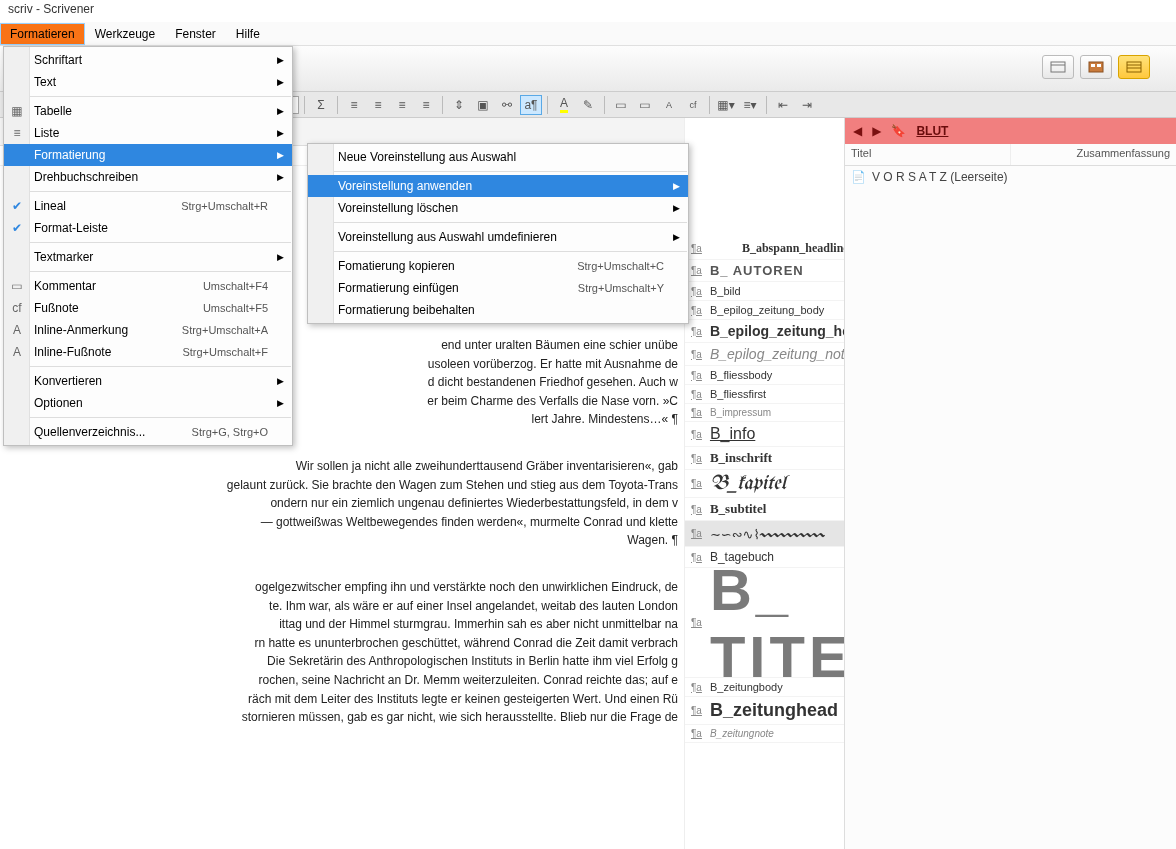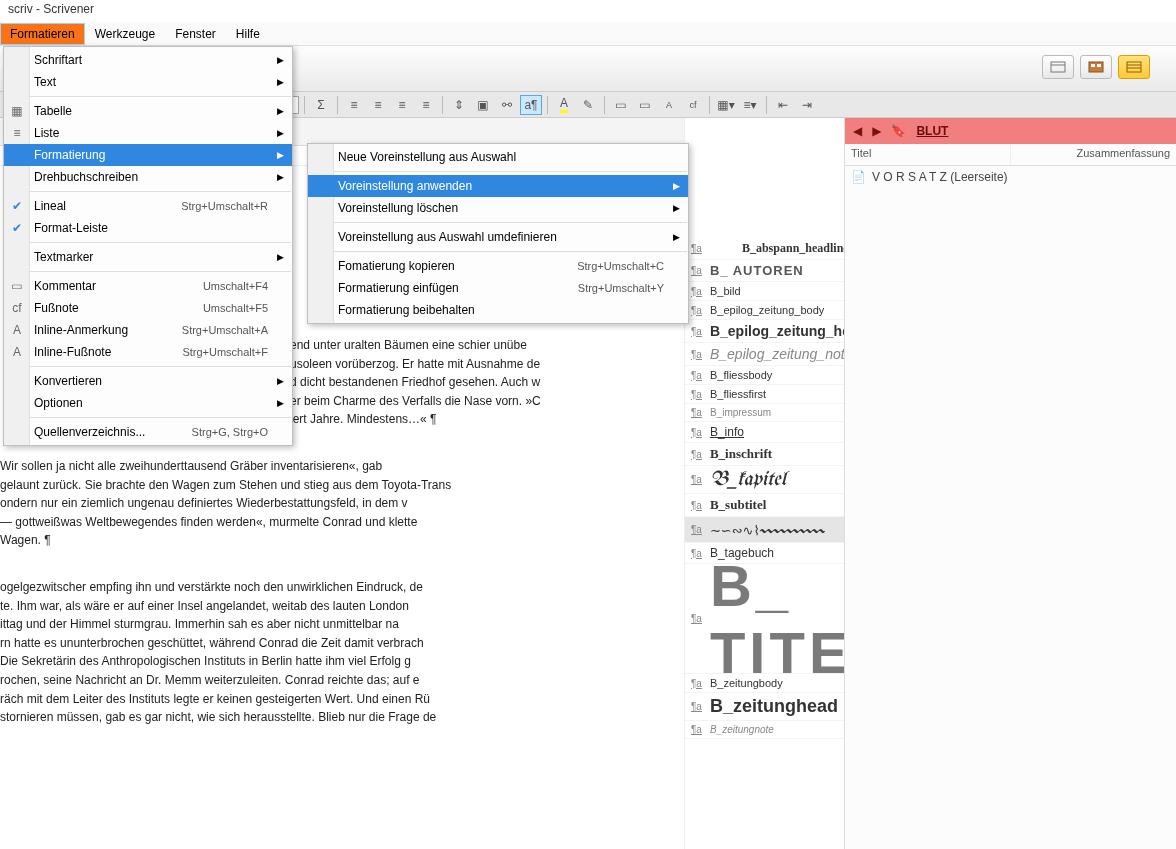--- a/index.html
+++ b/index.html
@@ -20,21 +20,21 @@
 .tb-sep { width:1px; height:18px; background:#bbb; margin:0 3px;}
 .tb-sel { width:70px; height:18px; border:1px solid #aaa; background:#fff; font-size:11px; padding:0 4px; display:flex; align-items:center; justify-content:space-between;}
 .tb-btn.hl { background:#cce8ff; border-color:#5aa9e6;}
 
 .doc-header { position: absolute; top: 118px; left: 0; width: 844px; height: 28px; background: #f4f4f4; border-bottom: 1px solid #ddd; display:flex; align-items:center; justify-content:flex-end; padding-right:8px; gap:6px;}
 .doc-header .icn { width:16px; height:16px; color:#888;}
 
 .ruler { position: absolute; top: 146px; left: 0; width: 844px; height: 20px; background: #fff; border-bottom: 1px solid #eee; font-size:10px; color:#666; }
 .ruler .num { position:absolute; top:2px;}
 
-.editor { position: absolute; top: 166px; left: 0; width: 684px; height: 683px; padding: 170px 6px 6px 0; font-family: Georgia, 'Times New Roman', serif; font-size: 18px; line-height: 1.55; color: #222; overflow:hidden;}
+.editor { position: absolute; top: 166px; left: 0; width: 684px; height: 683px; padding: 170px 6px 6px 0; font-family: Georgia, 'Times New Roman', serif; font-size: 18px; line-height: 1.55; color: #222; overflow:hidden;text-align:right;}
 .editor .gap { height: 28px; }
 
 
 .menu { position: absolute; background: #fdfdfd; border: 1px solid #bfbfbf; box-shadow: 2px 2px 6px rgba(0,0,0,.25); padding: 2px 0; }
 .menu .row { display: flex; align-items: center; height: 22px; padding: 0 24px 0 30px; position: relative; white-space: nowrap; }
 .menu .row.hl { background: #2f87e0; color: #fff; }
 .menu .row .arrow { position: absolute; right: 8px; font-size: 9px; }
 .menu .row .check { position: absolute; left: 8px; color: #2f87e0; }
 .menu .row .shortcut { margin-left: auto; padding-left: 30px; color: #555; font-size: 11px;}
 .menu .sep { height: 1px; background: #ddd; margin: 3px 1px; }
@@ -301,21 +301,21 @@
     <div class="style-row">
       <span class="pil">¶a</span>
       <span class="style-name" style="font-size:11px;">B_fliessfirst</span>
     </div>
     <div class="style-row">
       <span class="pil">¶a</span>
       <span class="style-name" style="font-size:10px;color:#888;">B_impressum</span>
     </div>
     <div class="style-row">
       <span class="pil">¶a</span>
-      <span class="style-name" style="font-size:12px;text-decoration:underline;">B_info</span>
+      <span class="style-name" style="font-size:16px;text-decoration:underline;">B_info</span>
     </div>
     <div class="style-row">
       <span class="pil">¶a</span>
       <span class="style-name" style="font-family:Georgia,serif;font-weight:bold;font-size:13px;">B_inschrift</span>
     </div>
     <div class="style-row">
       <span class="pil">¶a</span>
       <span class="style-name" style="font-family:'Old English Text MT','UnifrakturMaguntia',serif;font-size:20px;font-style:italic;">B_kapitel</span>
     </div>
     <div class="style-row">

